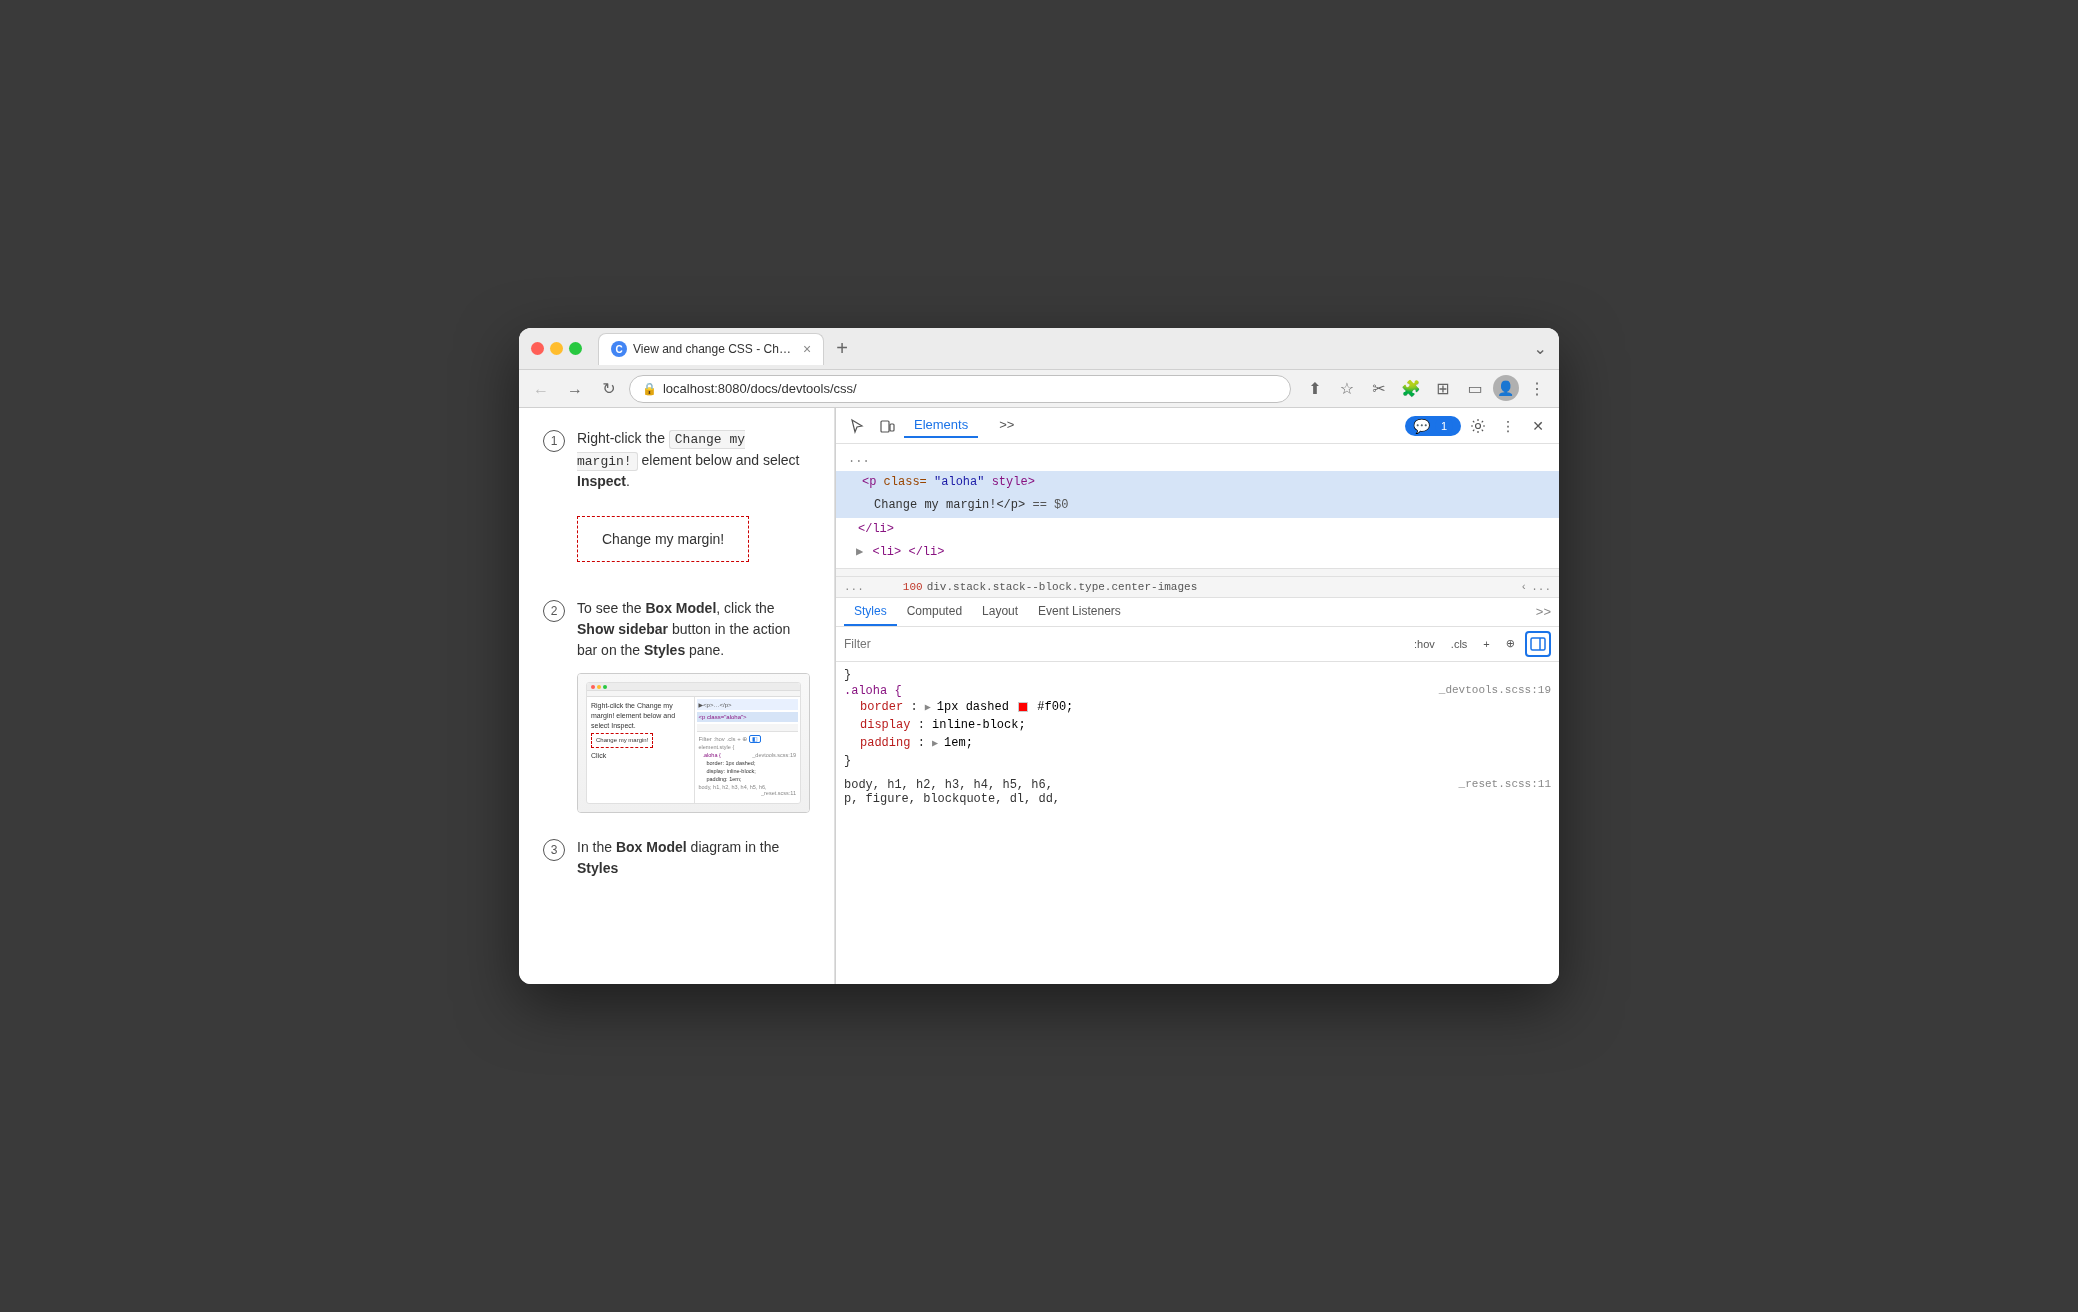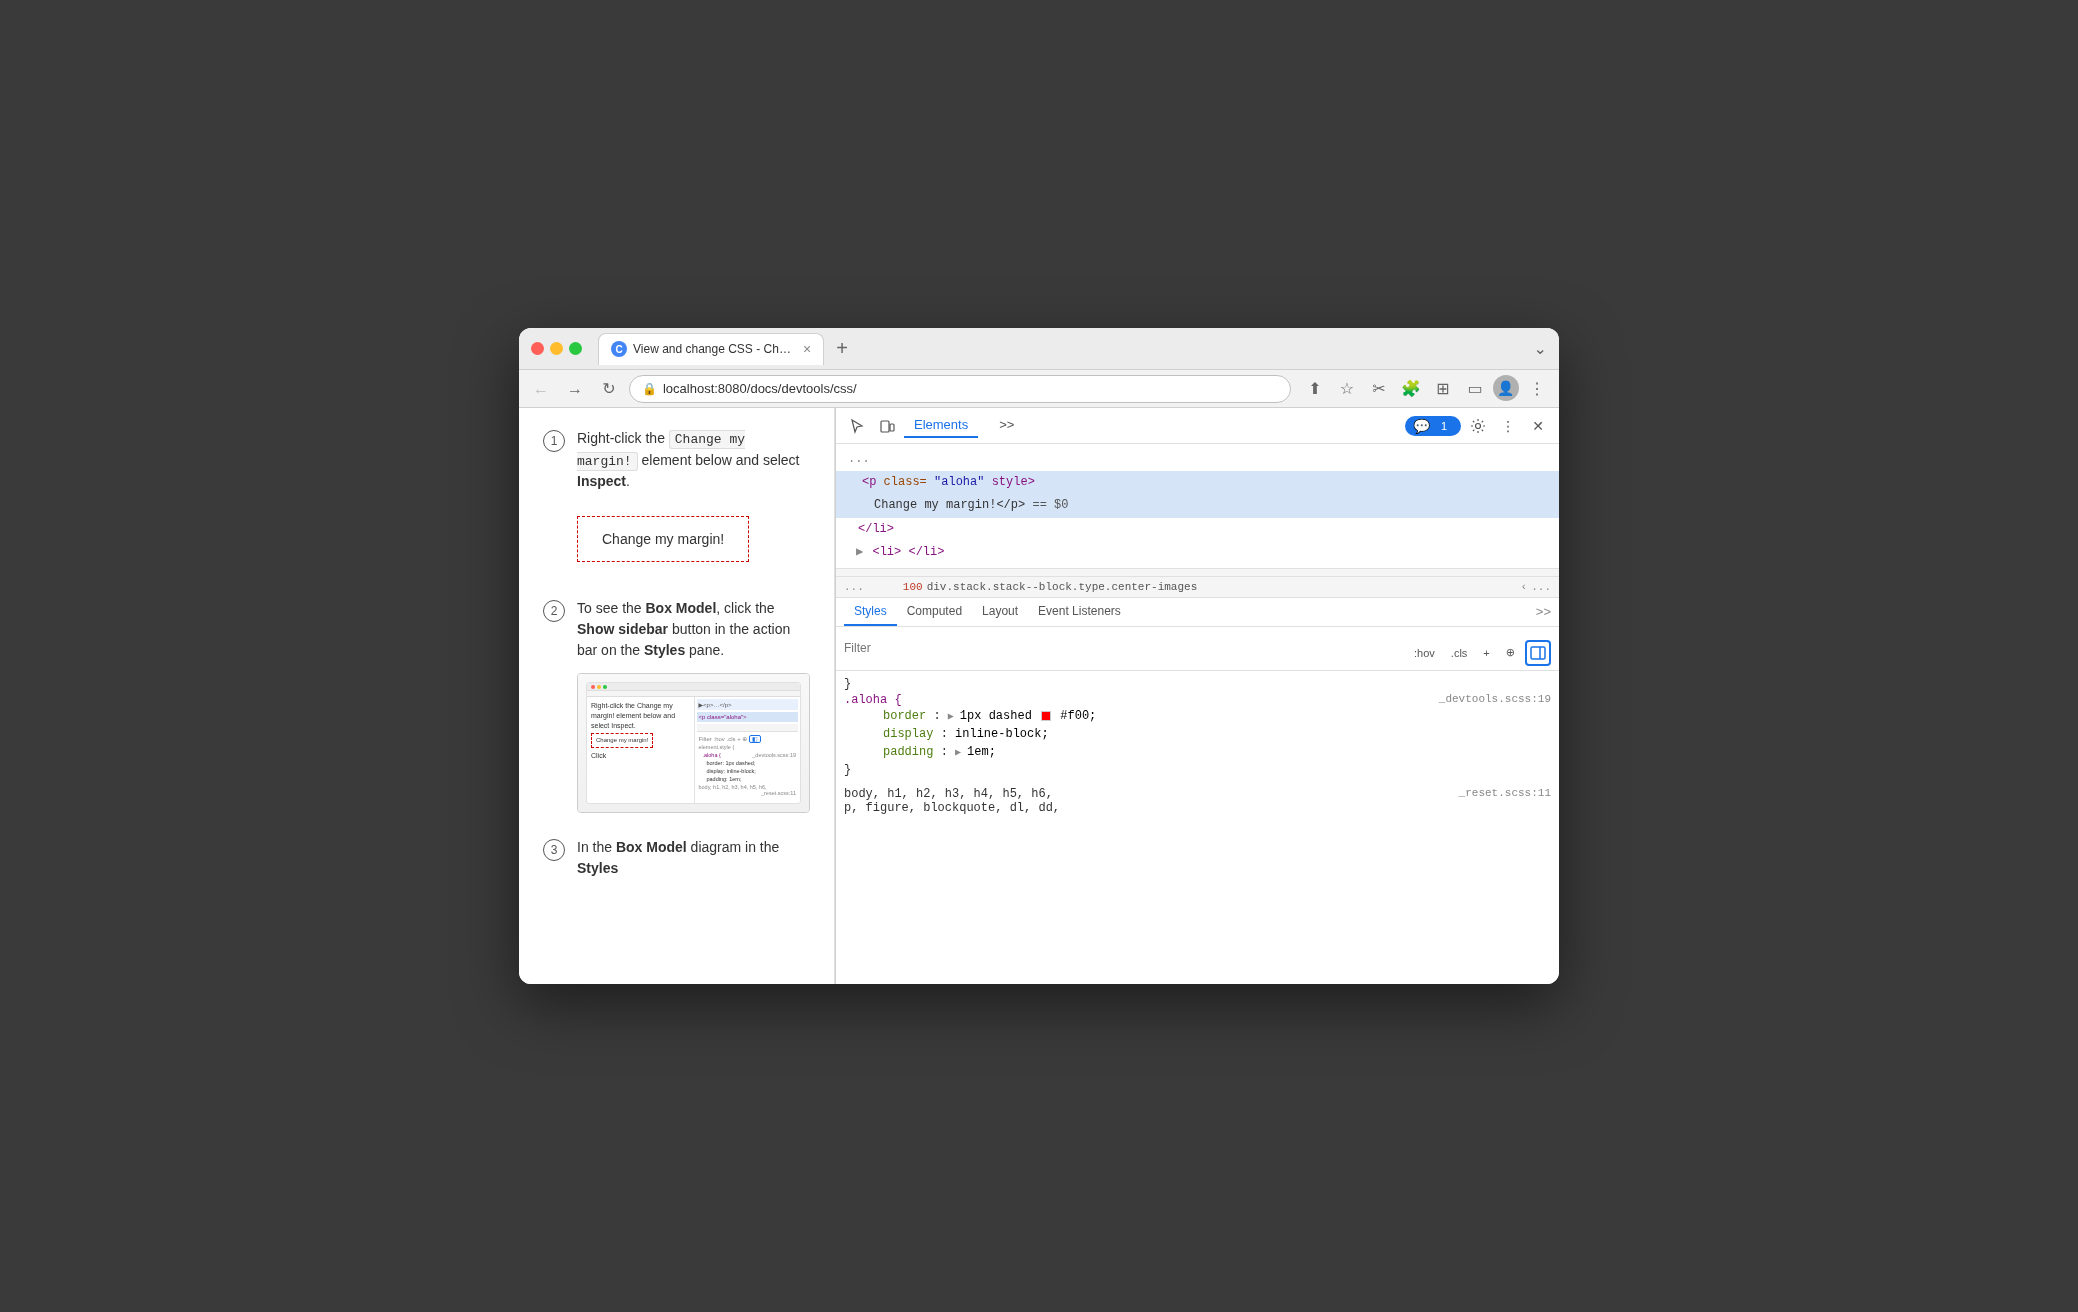--- a/index.html
+++ b/index.html
@@ -314,21 +314,20 @@
       border: none;
       font-size: 12px;
       color: #333;
       outline: none;
       background: transparent;
     }
     .filter-actions {
       display: flex;
       align-items: center;
       gap: 4px;
-      margin-top: 9px;
     }
     .filter-action-btn {
       padding: 2px 5px;
       font-size: 11px;
       color: #555;
       border: 1px solid transparent;
       border-radius: 3px;
       cursor: pointer;
       background: transparent;
     }
@@ -348,21 +347,21 @@
       overflow-y: auto;
       padding: 4px 8px;
       font-family: 'Courier New', monospace;
       font-size: 12px;
     }
     .css-rule-closing { color: #333; padding: 2px 0; }
     .css-rule-block { margin-bottom: 8px; }
     .css-selector { color: #881280; font-weight: normal; }
     .css-file-link { color: #888; float: right; font-size: 11px; }
     .css-property { padding: 2px 0 2px 16px; }
-    .css-prop-name { color: #4d7c0f; margin-left: 23px; }
+    .css-prop-name { color: #b91c1c; }
     .css-colon { color: #333; }
     .css-triangle { color: #888; font-size: 10px; }
     .css-color-swatch {
       display: inline-block;
       width: 10px; height: 10px;
       background: #ff0000;
       border: 1px solid #ccc;
       vertical-align: middle;
       margin: 0 2px;
     }

